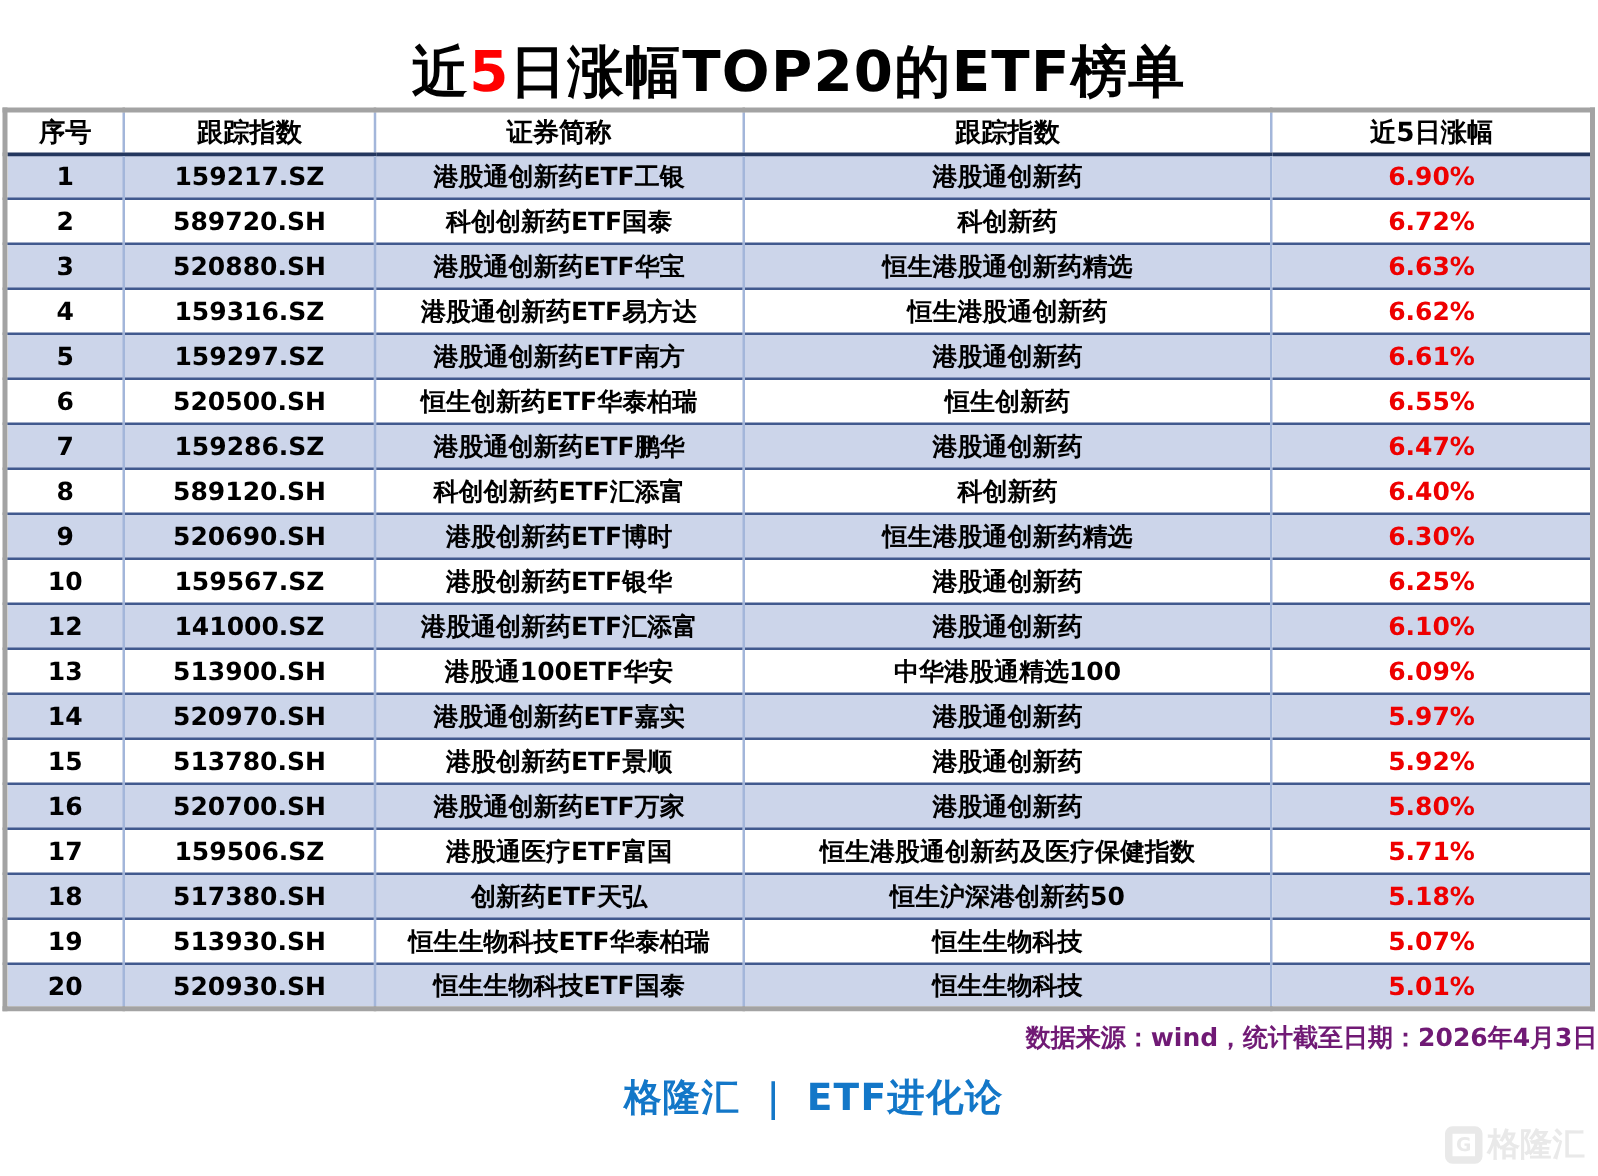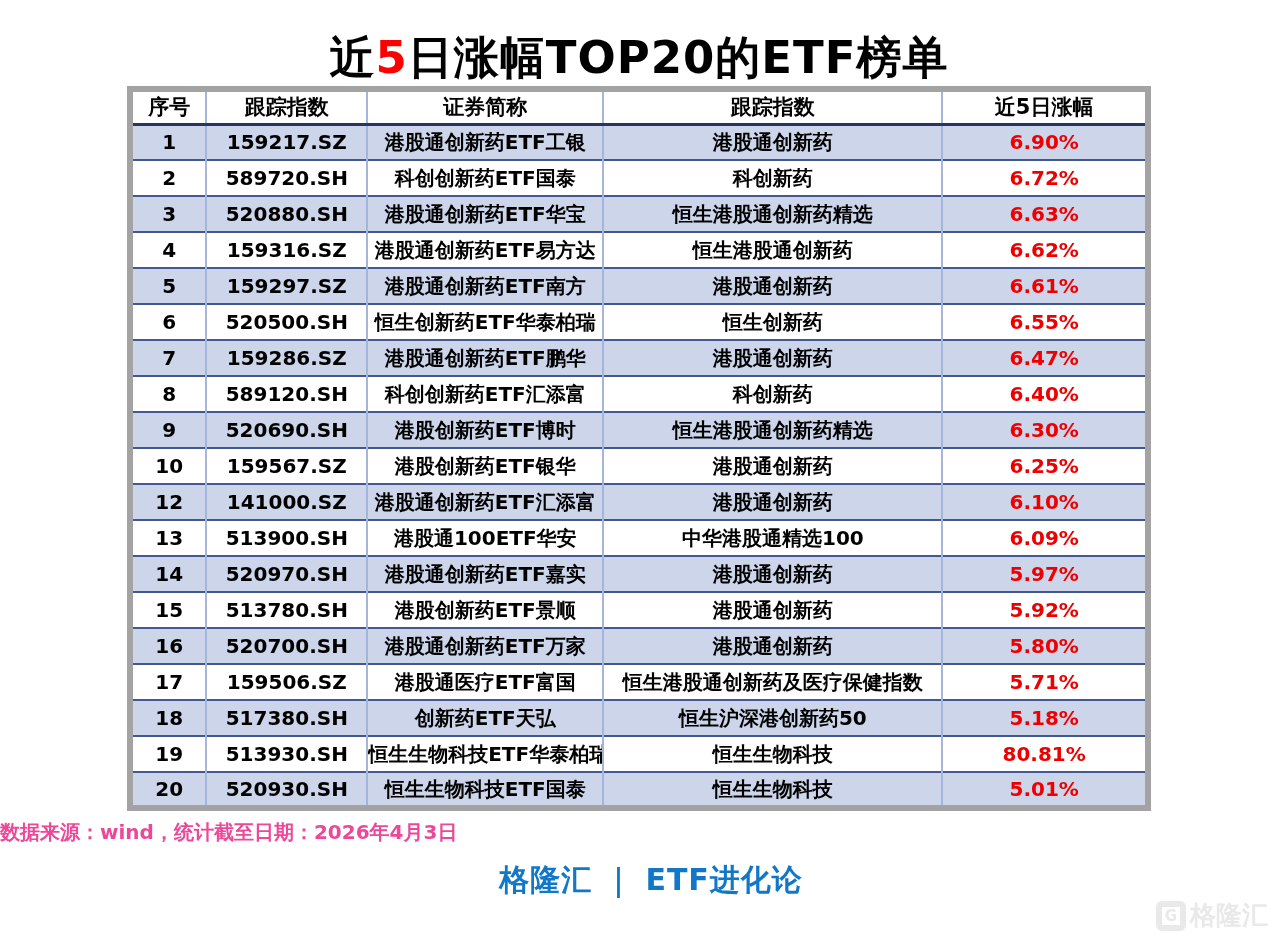--- a/index.html
+++ b/index.html
@@ -18,24 +18,24 @@
     height: 86px;
     font-size: 45px;
     font-weight: 900;
     color: #000000;
     letter-spacing: 1px;
   }
   .title .hl { color: #ff0000; }
 
   
   table.etf {
-    width: 1024px;
+    width: 1274px;
     margin: 0 auto;
     border-collapse: collapse;
-    border: 6px solid #a3a3a3;
+    border: 4px solid #a3a3a3;
     table-layout: fixed;
   }
   table.etf th {
     height: 35px;
     background: #ffffff;
     color: #000;
     font-size: 21px;
     font-weight: 700;
     text-align: center;
     border-right: 2px solid #a3b6da;
@@ -54,25 +54,25 @@
     white-space: nowrap;
     overflow: hidden;
   }
   table.etf td:last-child { border-right: none; }
   table.etf tbody tr:first-child td { border-top: none; }
   table.etf tbody tr:nth-child(odd) td { background: #ccd5ea; }
   table.etf td.pct { color: #ee0000; }
 
   
   .source-note {
-    text-align: left;
+    text-align: right;
     margin-top: 8px;
     font-size: 20px;
     font-weight: 700;
-    color: #ec4899;
+    color: #701a75;
   }
   .brand-line {
     text-align: center;
     margin-top: 14px;
     font-size: 30px;
     font-weight: 900;
     color: #1377c8;
     letter-spacing: 1px;
     padding-left: 24px;
   }
@@ -244,21 +244,21 @@
           <td>517380.SH</td>
           <td>创新药ETF天弘</td>
           <td>恒生沪深港创新药50</td>
           <td class="pct">5.18%</td>
         </tr>
         <tr>
           <td>19</td>
           <td>513930.SH</td>
           <td>恒生生物科技ETF华泰柏瑞</td>
           <td>恒生生物科技</td>
-          <td class="pct">80.81%</td>
+          <td class="pct">5.07%</td>
         </tr>
         <tr>
           <td>20</td>
           <td>520930.SH</td>
           <td>恒生生物科技ETF国泰</td>
           <td>恒生生物科技</td>
           <td class="pct">5.01%</td>
         </tr>
       </tbody>
   </table>

